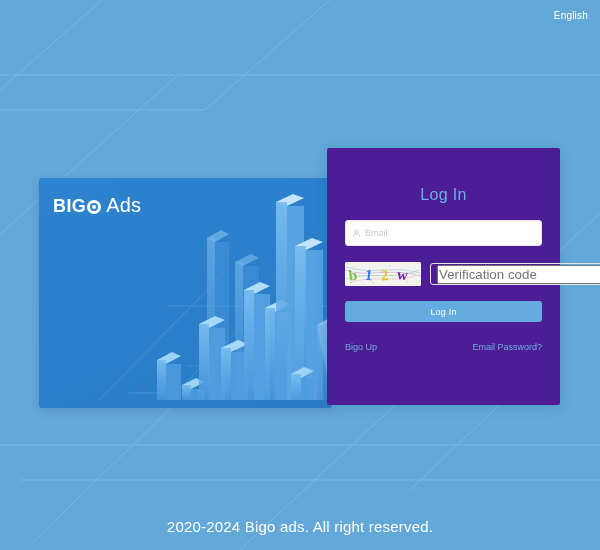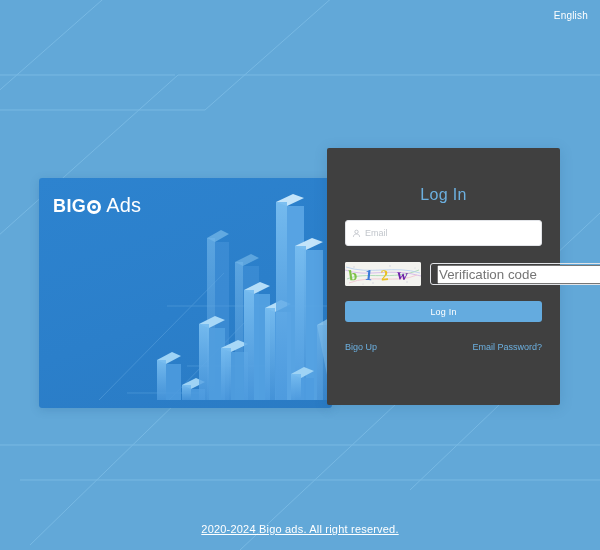--- a/index.html
+++ b/index.html
@@ -104,21 +104,21 @@
   }
   .promo-art { position: absolute; inset: 0; }
 
   
   .login-card {
     position: absolute;
     left: 327px;
     top: 148px;
     width: 233px;
     height: 257px;
-    background: #404040;
+    background: #4c1d95;
     border-radius: 2px;
     box-shadow: 0 2px 14px rgba(20,70,120,.16);
     padding: 0 18px;
   }
   .card-title {
     text-align: center;
     color: #6cb0e0;
     font-size: 16px;
     font-weight: 400;
     margin-top: 38px;
@@ -207,24 +207,23 @@
     cursor: pointer;
   }
 
   
   .footer {
     position: absolute;
     left: 0; right: 0;
     bottom: 15px;
     text-align: center;
     color: #ffffff;
-    font-size: 11px;
+    font-size: 15px;
     z-index: 5;
     letter-spacing: .2px;
-    text-decoration: underline;
   }
 </style>
 </head>
 <body>
 
 <svg class="bg-lines" viewBox="0 0 600 550" preserveAspectRatio="none">
   <g stroke="#7cbce6" stroke-width="1" fill="none" opacity="0.85">
     <path d="M -40 270 L 178 75 L 600 75"></path>
     <path d="M -40 125 L 352 -220"></path>
     <path d="M 0 75 L 175 75"></path>

